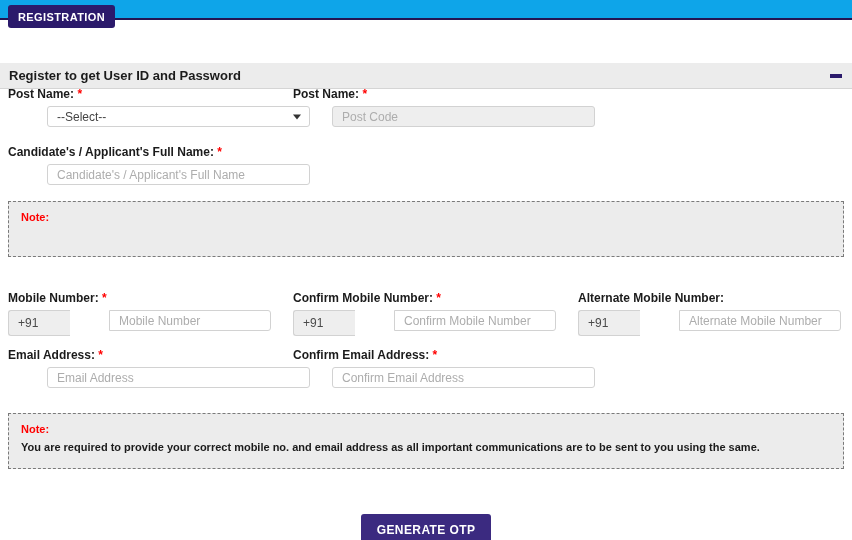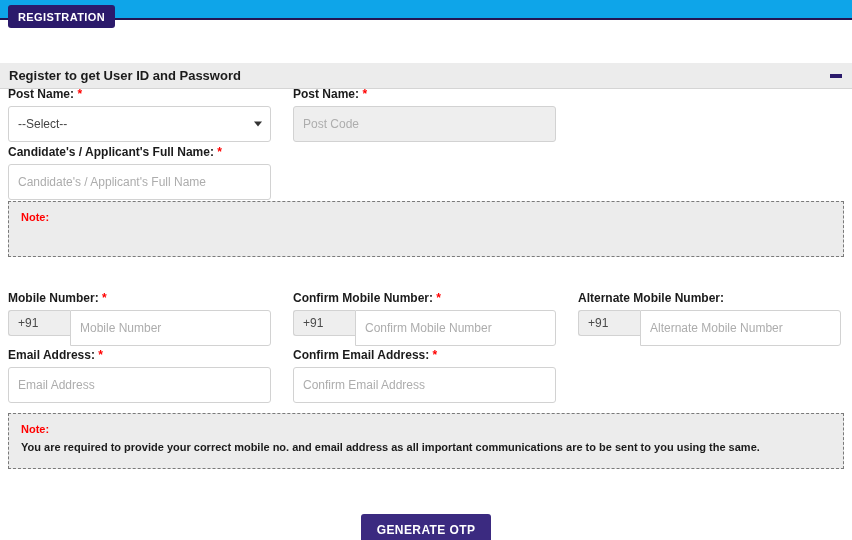--- a/index.html
+++ b/index.html
@@ -57,27 +57,28 @@
 
   label.lbl {
     display:block;
     font-size:12px; font-weight:bold; color:#1b1b1b;
     margin-bottom:5px; white-space:nowrap;
   }
   .req { color:#ff0000; font-weight:bold; font-size:12px; }
 
   input.txt, .sel {
     display:block;
-    width:100%; height:36px;
+    width:100%; height:21px;
     border:1px solid #d2d2d2; border-radius:3px;
     background:#ffffff;
     font-family:"Liberation Sans", sans-serif;
     font-size:12px; color:#3a3a3a;
     padding:0 9px;
     outline:none;
+    margin-left:39px;
   }
   input.txt::placeholder { color:#adadad; }
   input.txt:disabled, input.txt.disabled {
     background:#eeeeee; color:#adadad;
   }
 
   
   .sel {
     position:relative;
     display:flex; align-items:center;

